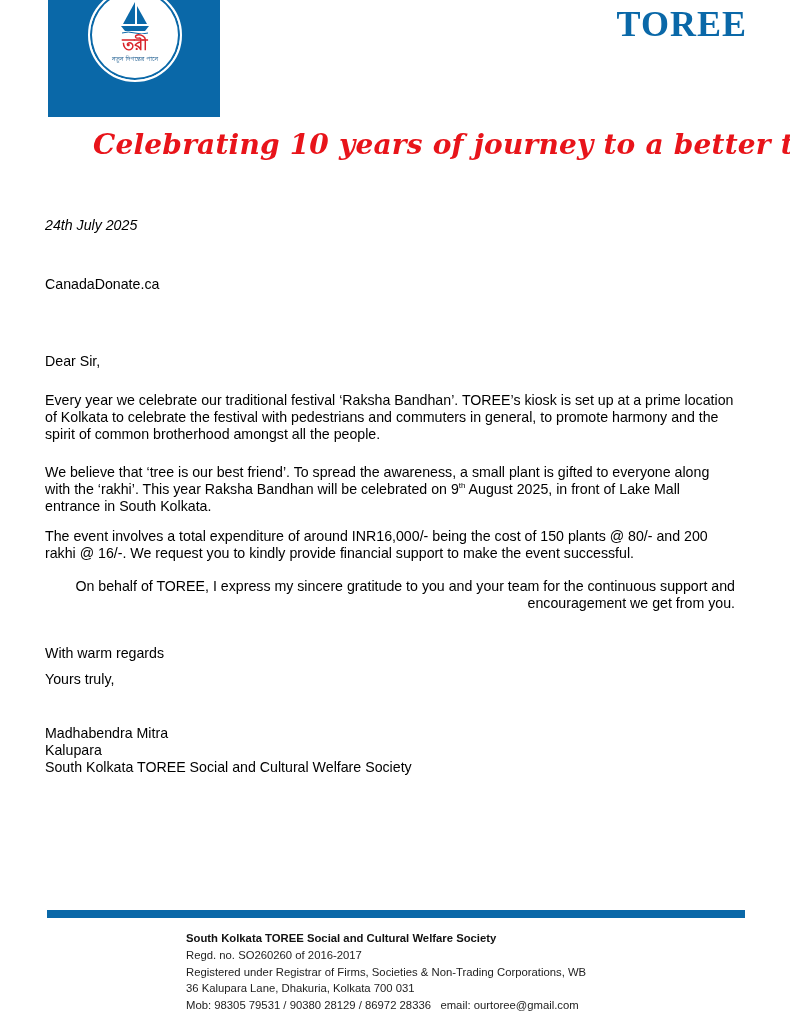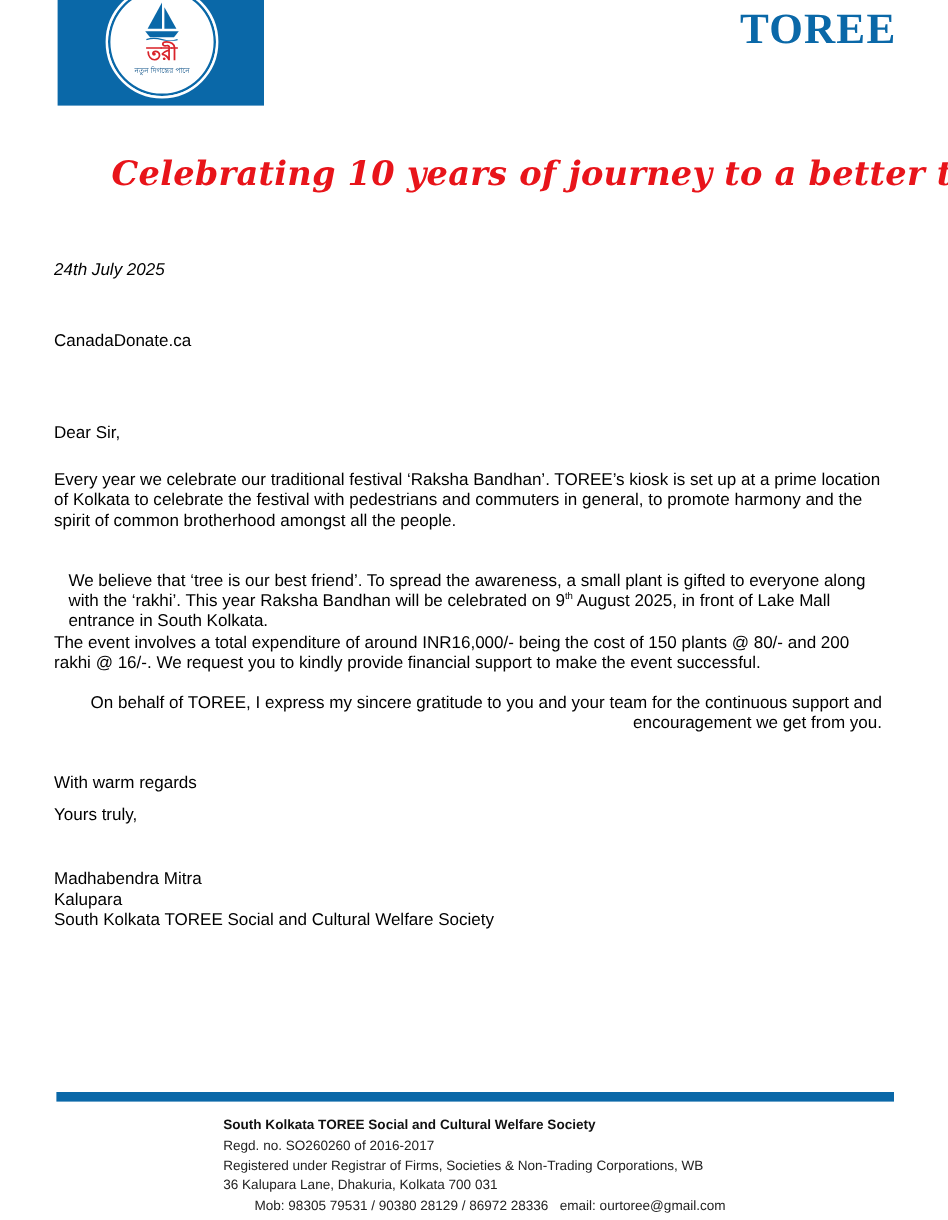--- a/index.html
+++ b/index.html
@@ -1,17 +1,17 @@
 <!DOCTYPE html>
 <html><head>
   <meta charset="utf-8">
   <style>
     html, body { margin: 0; padding: 0; background: #ffffff; }
     body { width: 790px; height: 1017px; position: relative; overflow: hidden; font-family: "Liberation Sans", sans-serif; color: #000; }
-    .logo-box { position: absolute; left: 48px; top: 0; width: 172px; height: 88px; background: #0a68a8; }
+    .logo-box { position: absolute; left: 48px; top: 0; width: 172px; height: 117px; background: #0a68a8; }
     .logo-circle { position: absolute; left: 40px; top: -12px; width: 90px; height: 90px; border-radius: 50%; background: #fff; border: 2px solid #fff; box-shadow: 0 0 0 2px #0a68a8 inset, 0 0 0 4px #fff inset; }
     .logo-circle svg { position: absolute; left: 28px; top: 10px; }
     .logo-bn { position: absolute; left: 0; width: 100%; text-align: center; top: 42px; color: #d9232a; font-weight: bold; font-size: 16px; font-family: "DejaVu Sans", sans-serif; }
     .logo-sub { position: absolute; left: 0; width: 100%; text-align: center; top: 64px; color: #0a4f86; font-size: 6px; font-family: "DejaVu Sans", sans-serif; }
     .brand { position: absolute; right: 43px; top: 6px; font-family: "Liberation Serif", serif; font-weight: bold; font-size: 36px; color: #0a68a8; letter-spacing: 1px; line-height: 1; }
     .tagline { position: absolute; left: 93px; top: 128px; width: 620px; font-family: "DejaVu Serif", serif; font-style: italic; font-weight: bold; font-size: 28px; color: #e8141a; letter-spacing: 0.2px; white-space: nowrap; }
     .text { position: absolute; left: 45px; font-size: 14.2px; line-height: 17px; width: 690px; }
     .text p { margin: 0; }
     sup { font-size: 8px; line-height: 0; vertical-align: super; }
     .footer-bar { position: absolute; left: 47px; top: 910px; width: 698px; height: 8px; background: #0a68a8; }
@@ -41,21 +41,21 @@
 <div class="text" style="top:217px;font-style:italic;">24th July 2025</div>
 
 <div class="text" style="top:276px;">
   <p>CanadaDonate.ca</p>
 </div>
 
 <div class="text" style="top:353px;">Dear Sir,</div>
 
 <div class="text" style="top:392px;">Every year we celebrate our traditional festival ‘Raksha Bandhan’. TOREE’s kiosk is set up at a prime location of Kolkata to celebrate the festival with pedestrians and commuters in general, to promote harmony and the spirit of common brotherhood amongst all the people.</div>
 
-<div class="text" style="top:476px;margin-left:12px;"><span>We believe that ‘tree is our best friend’. To spread the awareness, a small plant is gifted to everyone along with the ‘rakhi’. This year Raksha Bandhan will be celebrated on 9</span><sup>th</sup><span> August 2025, in front of Lake Mall entrance in South Kolkata.</span></div>
+<div class="text" style="top:464px;"><span>We believe that ‘tree is our best friend’. To spread the awareness, a small plant is gifted to everyone along with the ‘rakhi’. This year Raksha Bandhan will be celebrated on 9</span><sup>th</sup><span> August 2025, in front of Lake Mall entrance in South Kolkata.</span></div>
 
 <div class="text" style="top:528px;">The event involves a total expenditure of around INR16,000/- being the cost of 150 plants @ 80/- and 200 rakhi @ 16/-. We request you to kindly provide financial support to make the event successful.</div>
 
 <div class="text" style="top:578px;text-align:right;">On behalf of TOREE, I express my sincere gratitude to you and your team for the continuous support and encouragement we get from you.</div>
 
 <div class="text" style="top:645px;">With warm regards</div>
 <div class="text" style="top:671px;">Yours truly,</div>
 
 <div class="text" style="top:725px;">
   <p>Madhabendra Mitra</p>
@@ -63,14 +63,14 @@
   <p>South Kolkata TOREE Social and Cultural Welfare Society</p>
 </div>
 
 <div class="footer-bar"></div>
 
 <div class="footer">
   <div class="bold">South Kolkata TOREE Social and Cultural Welfare Society</div>
   <div>Regd. no. SO260260 of 2016-2017</div>
   <div>Registered under Registrar of Firms, Societies &amp; Non-Trading Corporations, WB</div>
   <div>36 Kalupara Lane, Dhakuria, Kolkata 700 031</div>
-  <div style="white-space:pre;margin-left:26px;">Mob: 98305 79531 / 90380 28129 / 86972 28336   email: ourtoree@gmail.com</div>
+  <div style="white-space:pre;">Mob: 98305 79531 / 90380 28129 / 86972 28336   email: ourtoree@gmail.com</div>
 </div>
 
 </body></html>

